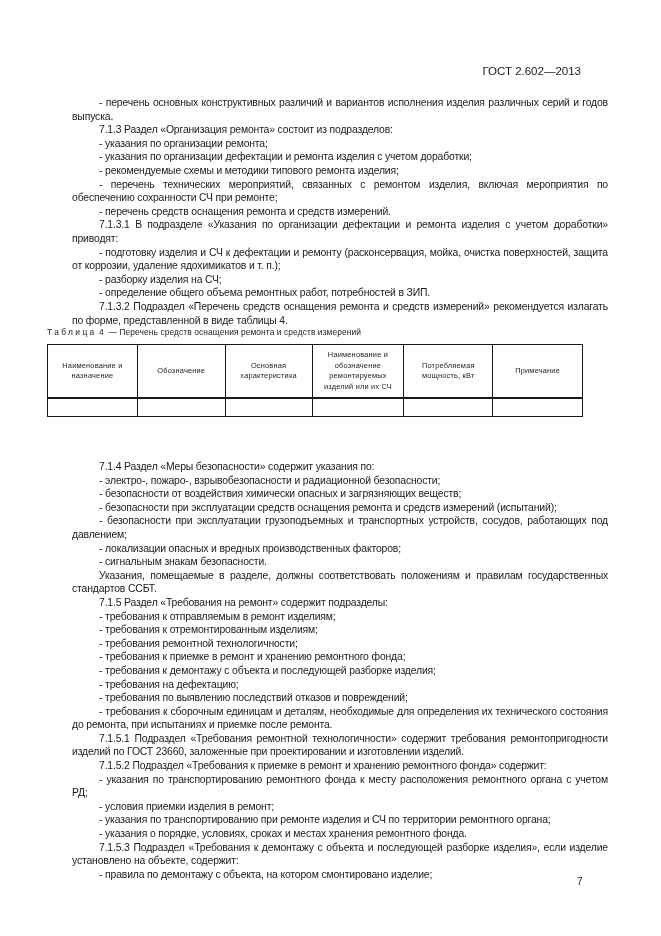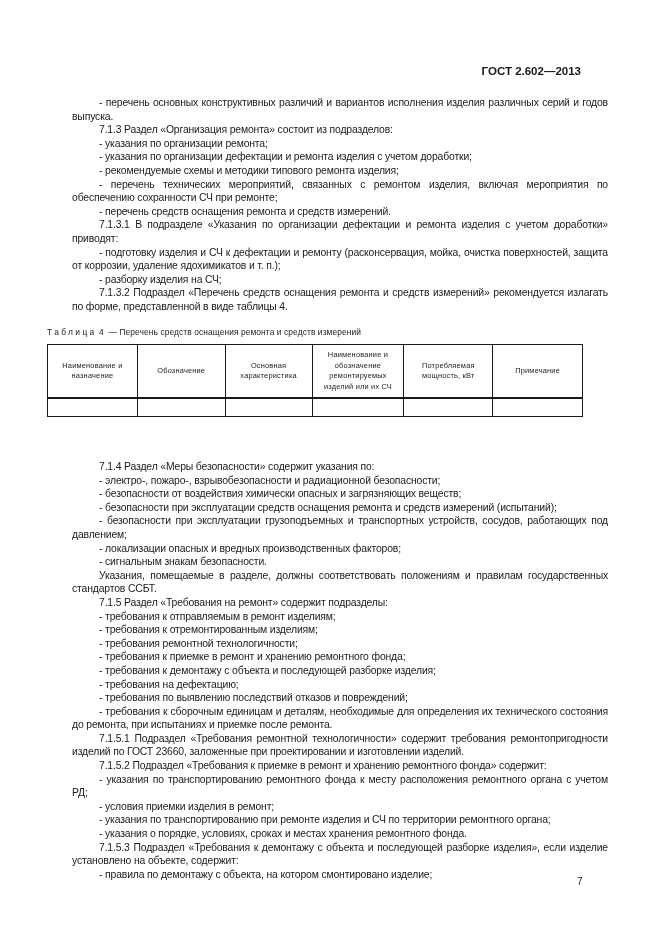--- a/index.html
+++ b/index.html
@@ -1,18 +1,18 @@
 <!DOCTYPE html>
 <html><head>
 <meta charset="utf-8">
 <style>
   html, body { margin: 0; padding: 0; background: #ffffff; }
   body { width: 661px; height: 936px; position: relative; overflow: hidden;
          font-family: "Liberation Sans", sans-serif; color: #1a1a1a; }
-  .header { position: absolute; top: 65px; right: 80px; font-weight: bold; font-size: 11.5px; }
+  .header { position: absolute; top: 65px; right: 80px; font-weight: normal; font-size: 11.5px; }
   .p { position: absolute; left: 47px; width: 536px; font-size: 10.4px; line-height: 13.6px;
        text-align: justify; letter-spacing: -0.15px; margin-left: 25px; }
   .ind { text-indent: 27px; }
   .caption { position: absolute; left: 47px; top: 327px; font-size: 8.4px; letter-spacing: 0.1px; color:#222; }
   .caption .sp { letter-spacing: 2.4px; }
   table.t4 { position: absolute; left: 47px; top: 344px; width: 536px; border-collapse: collapse;
              font-size: 7.4px; color: #222; }
   table.t4 th { font-weight: normal; border: 1px solid #1a1a1a; border-bottom: 2px solid #1a1a1a;
                 height: 52px; text-align: center; vertical-align: middle; padding: 0 11px; line-height: 10.5px; letter-spacing: 0.2px; }
   table.t4 td { border: 1px solid #1a1a1a; height: 15px; }
@@ -27,20 +27,21 @@
     <div class="ind">- перечень основных конструктивных различий и вариантов исполнения изделия различных серий и годов выпуска.</div>
     <div class="ind">7.1.3  Раздел «Организация ремонта» состоит из подразделов:</div>
     <div class="ind">- указания по организации ремонта;</div>
     <div class="ind">- указания по организации дефектации и ремонта изделия с учетом доработки;</div>
     <div class="ind">- рекомендуемые схемы и методики типового ремонта изделия;</div>
     <div class="ind">- перечень технических мероприятий, связанных с ремонтом изделия, включая мероприятия по обеспечению сохранности СЧ при ремонте;</div>
     <div class="ind">- перечень средств оснащения ремонта и средств измерений.</div>
     <div class="ind">7.1.3.1  В подразделе «Указания по организации дефектации и ремонта изделия с учетом доработки» приводят:</div>
     <div class="ind">- подготовку изделия и СЧ к дефектации и ремонту (расконсервация, мойка, очистка поверхностей, защита от коррозии, удаление ядохимикатов и т. п.);</div>
     <div class="ind">- разборку изделия на СЧ;</div>
+    <div class="ind">- определение общего объема ремонтных работ, потребностей в ЗИП.</div>
     <div class="ind">7.1.3.2  Подраздел «Перечень средств оснащения ремонта и средств измерений» рекомендуется излагать по форме, представленной в виде таблицы 4.</div>
   </div>
 
 <div class="caption">
   <span class="sp">Таблица</span>
   <span class="sp">4</span>
   <span>— Перечень средств оснащения ремонта и средств измерений</span>
 </div>
 
 <table class="t4">

